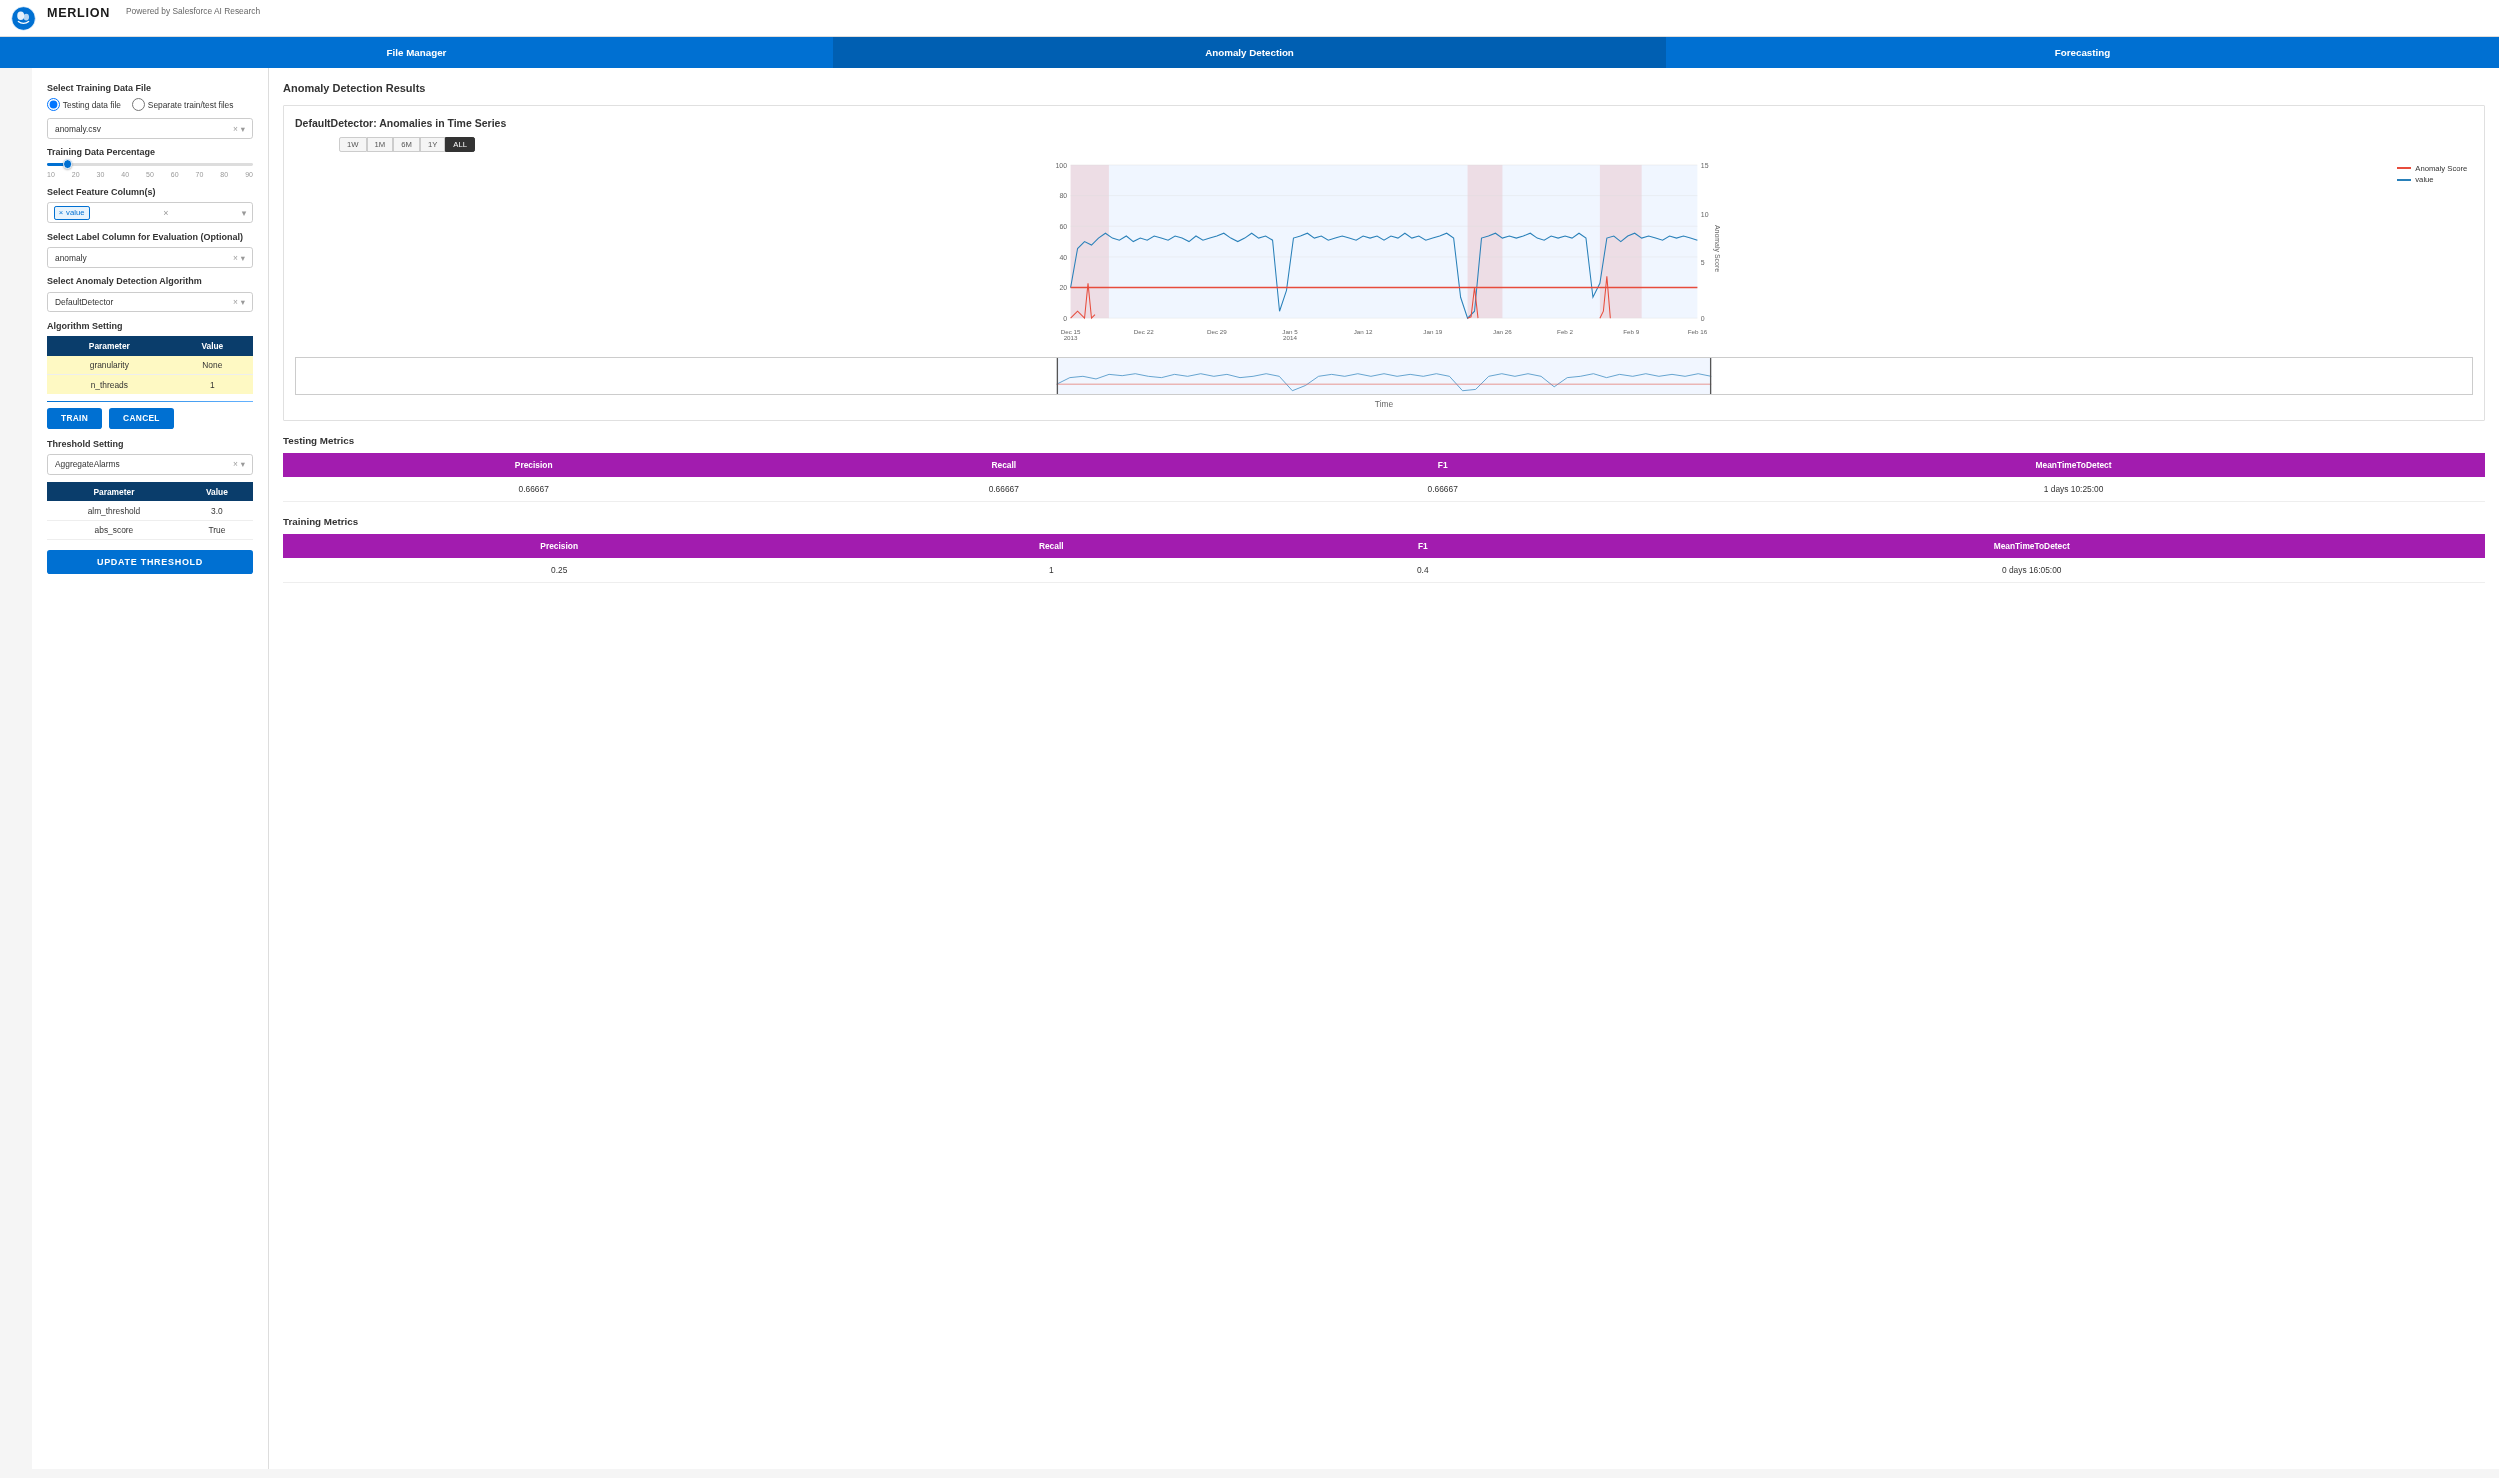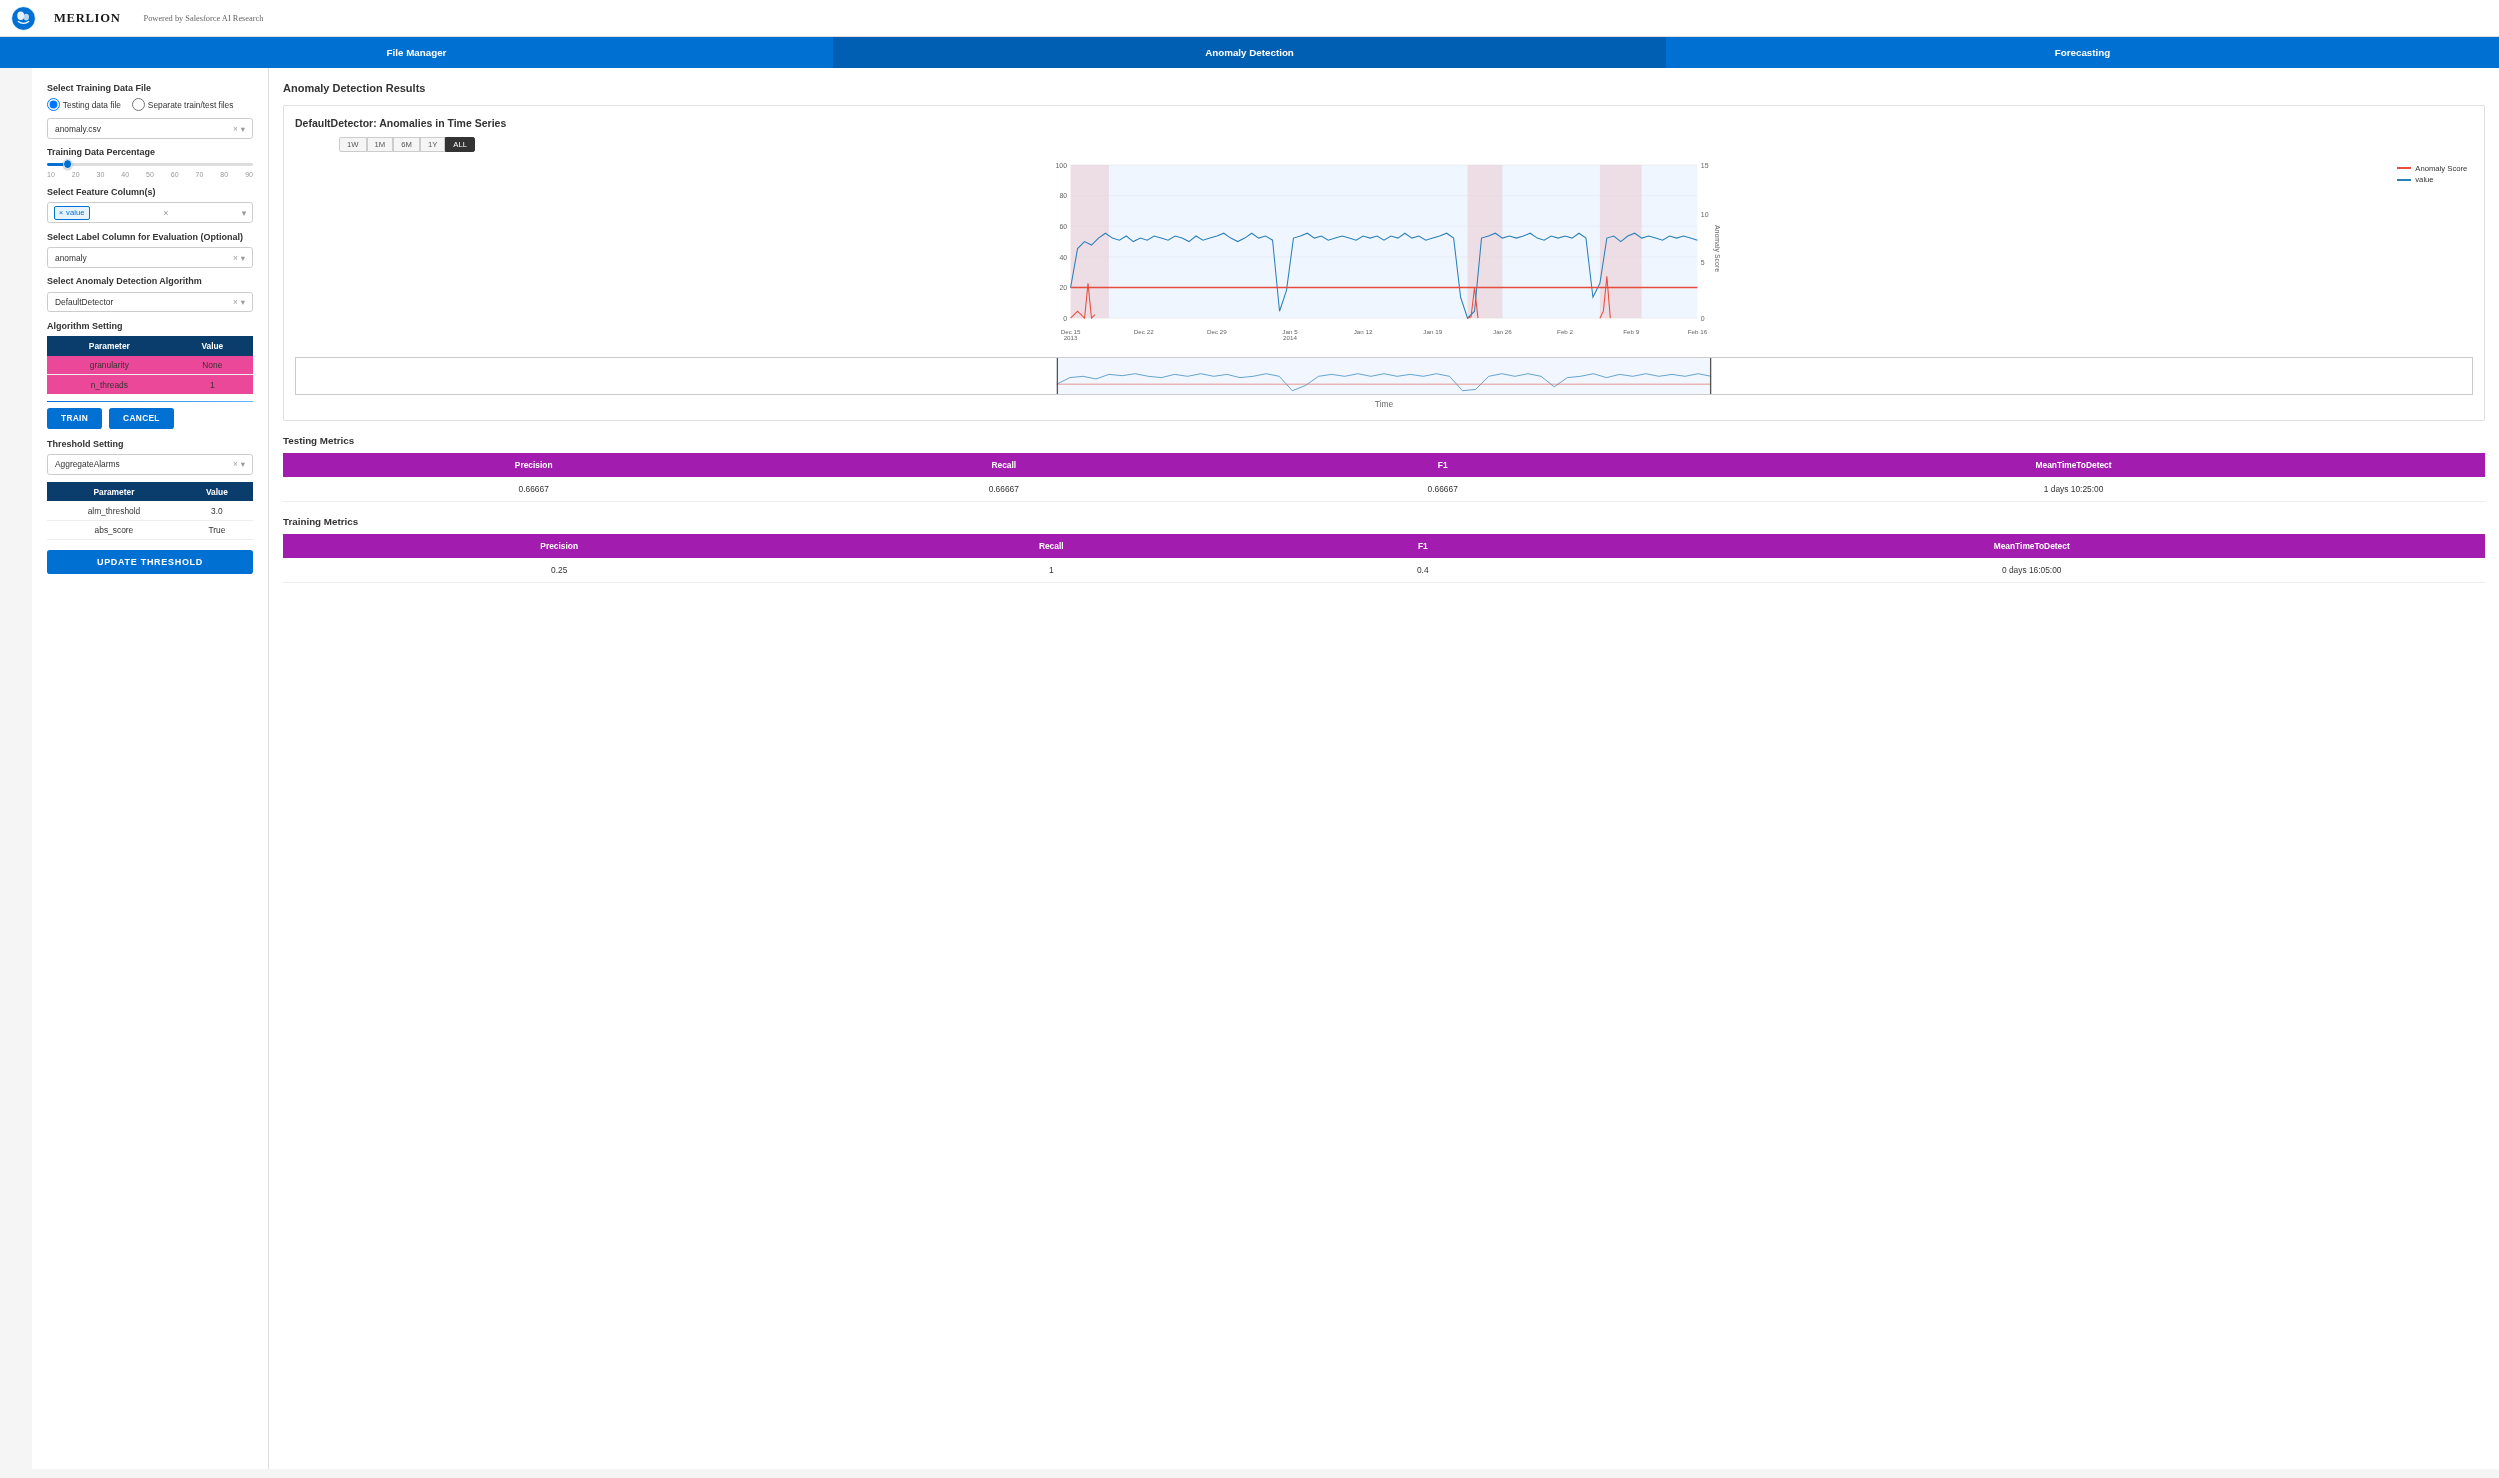--- a/index.html
+++ b/index.html
@@ -1,20 +1,20 @@
 <!DOCTYPE html>
 <html style="font-size:11px"><head>
   <meta charset="utf-8">
   <style>
     * { box-sizing: border-box; margin: 0; padding: 0; }
     body { font-family: -apple-system, BlinkMacSystemFont, 'Segoe UI', Arial, sans-serif; font-size: 9px; background: #f5f5f5; color: #333; }
 
     
     .header { display: flex; align-items: center; padding: 5.6px 11px; background: #fff; border-bottom: 0.7px solid #ddd; }
-    .header-logo { display: flex; align-items: center; gap: 18px; font-family: Liberation Serif, serif; }
+    .header-logo { display: flex; align-items: flex-start; gap: 11px; }
     .logo-icon { width: 25px; height: 25px; }
     .header-title { font-size: 12.6px; font-weight: bold; color: #1a1a1a; letter-spacing: 0.7px; }
     .header-subtitle { font-size: 8.4px; color: #666; margin-left: 5px; }
 
     
     .nav-tabs { display: flex; }
     .nav-tab { flex: 1; text-align: center; padding: 9.8px; font-size: 9.8px; font-weight: 600; cursor: pointer; color: #fff; background: #0070d2; border: none; }
     .nav-tab.active { background: #005fb2; }
 
     
@@ -44,21 +44,21 @@
     
     .tag-input { border: 0.7px solid #ccc; border-radius: 2.8px; padding: 2.8px 5.6px; display: flex; align-items: center; gap: 4.2px; margin-bottom: 7px; }
     .tag { background: #e8f4fd; border: 0.7px solid #0070d2; border-radius: 2.1px; padding: 1.4px 4.2px; font-size: 7.7px; color: #0070d2; display: flex; align-items: center; gap: 2.8px; }
     .tag .x { cursor: pointer; color: #0070d2; }
     .tag-input .arrow { margin-left: auto; color: #999; cursor: pointer; }
     .tag-input .x-btn { color: #999; cursor: pointer; }
 
     
     .algo-table { width: 100%; border-collapse: collapse; margin-bottom: 7px; font-size: 8.4px; }
     .algo-table th { background: #0a3d6b; color: #fff; padding: 4.9px 7px; text-align: center; }
-    .algo-table td { padding: 4.2px 7px; text-align: center; border-bottom: 0.7px solid #eee; background: #ec4899; }
+    .algo-table td { padding: 4.2px 7px; text-align: center; border-bottom: 0.7px solid #eee; background: #fef9c3; }
     .algo-table tr:last-child td { border-bottom: none; }
 
     
     .divider { height: 1.4px; background: linear-gradient(to right, #0070d2, #66b3ff); margin: 5.6px 0; }
 
     
     .btn-row { display: flex; gap: 7px; margin-bottom: 9.8px; }
     .btn { padding: 5.6px 14px; border: none; border-radius: 2.8px; cursor: pointer; font-size: 8.4px; font-weight: 600; letter-spacing: 0.3px; }
     .btn-primary { background: #0070d2; color: #fff; }
     .btn-secondary { background: #0070d2; color: #fff; }

